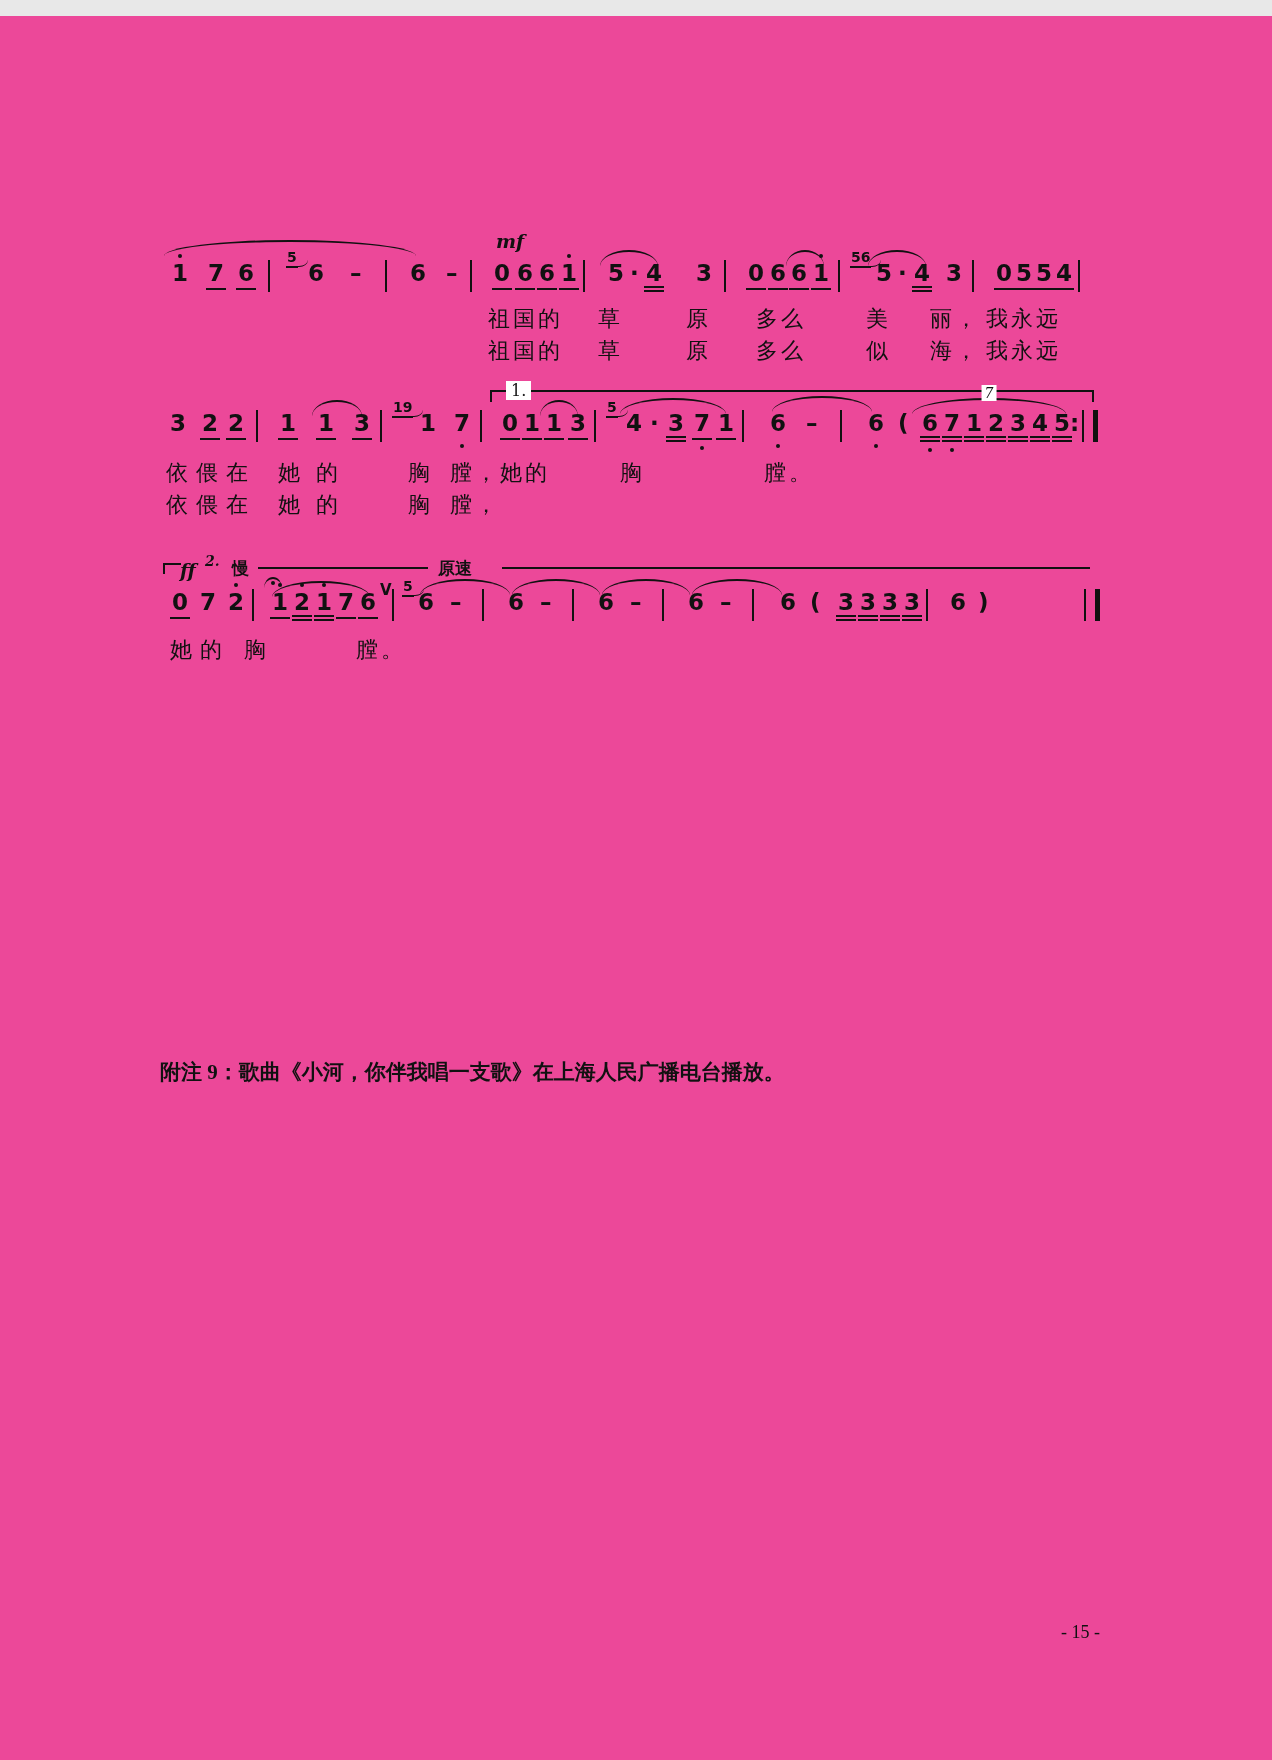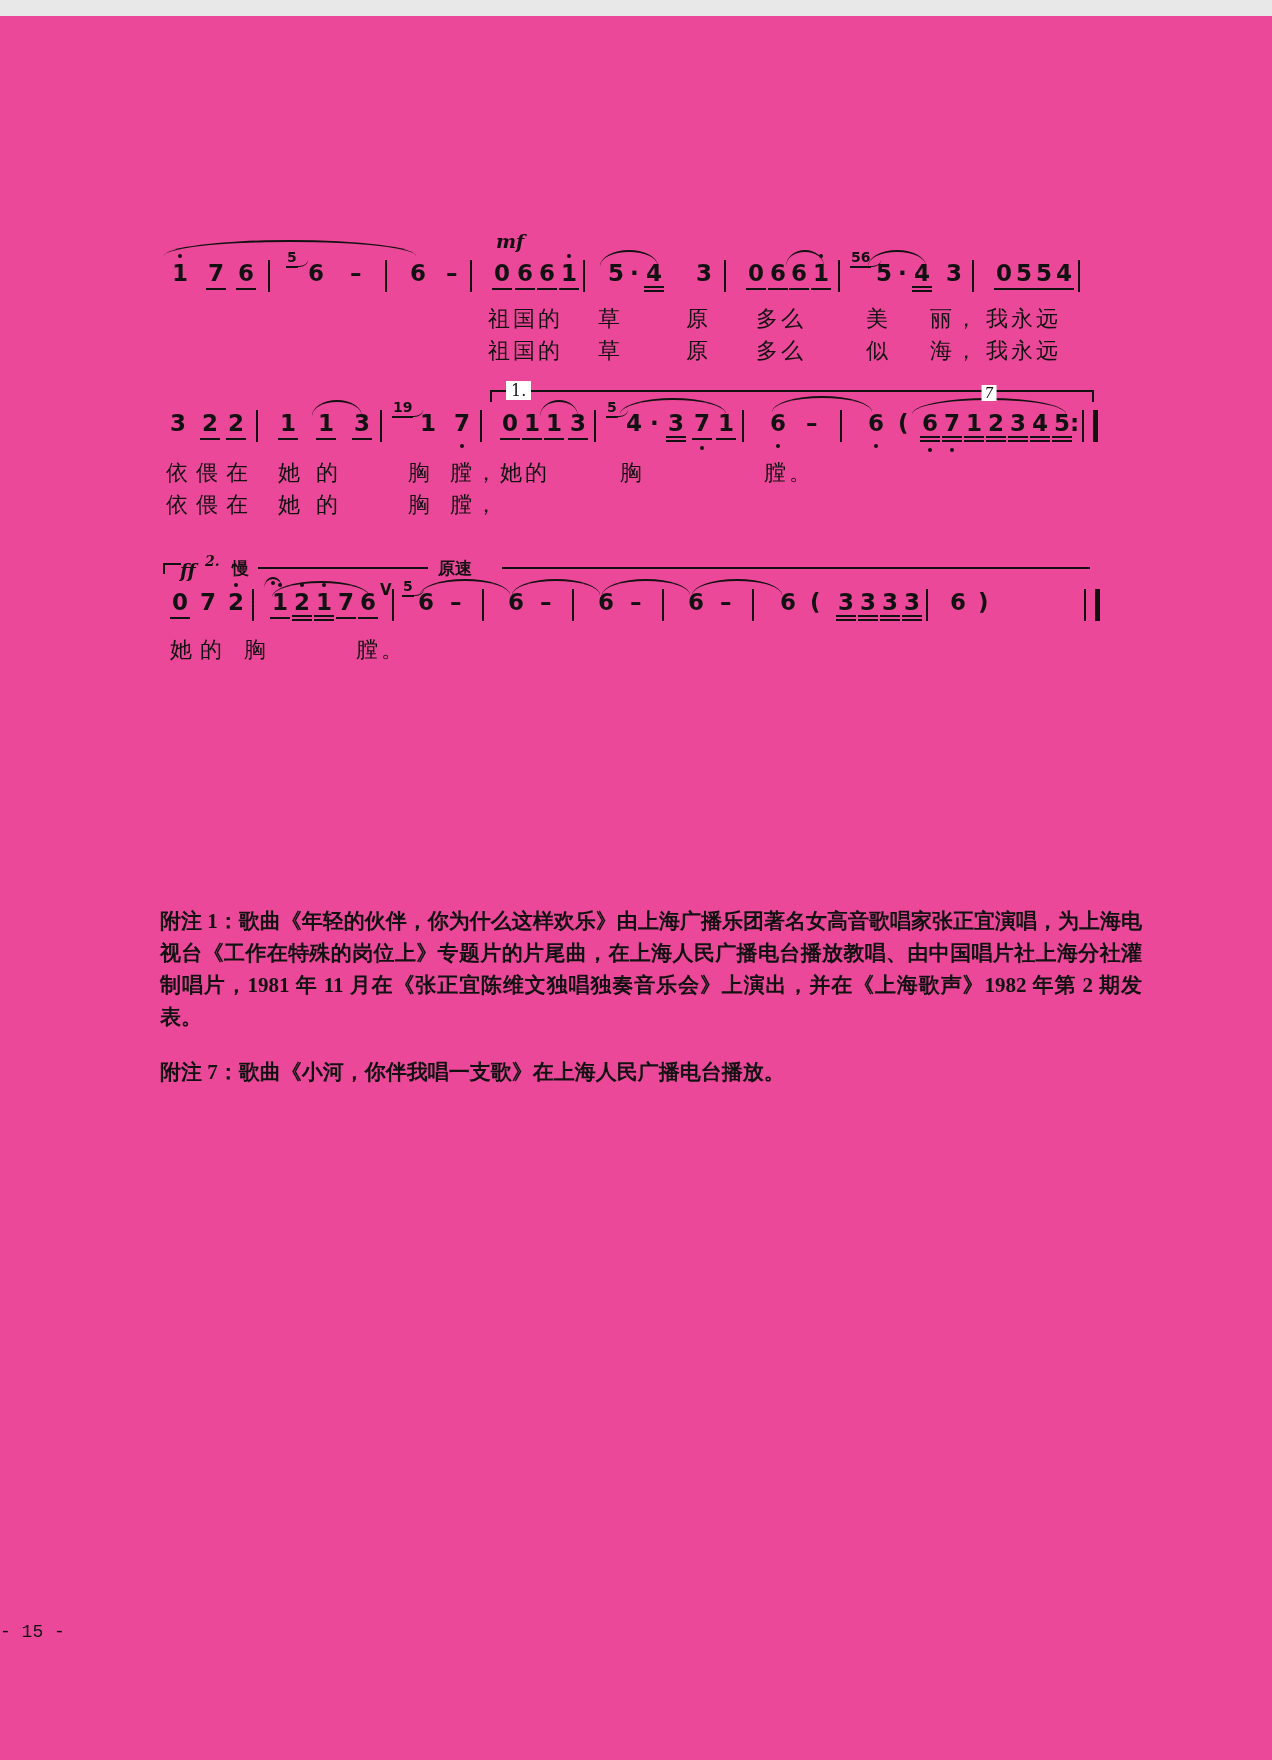--- a/index.html
+++ b/index.html
@@ -34,22 +34,22 @@
   .tempo{position:absolute;font-weight:700;font-size:17px;font-family:"Liberation Serif",serif;}
   .dyn{position:absolute;font:italic 700 19px "DejaVu Serif",serif;}
   .sup2{position:absolute;font:italic 700 14px "DejaVu Serif",serif;}
   .fermata{position:absolute;width:18px;height:9px;border-top:2px solid #111;
        border-radius:100% 100% 0 0 / 200% 200% 0 0;}
   .fermata::after{content:"";position:absolute;left:7px;top:2px;width:4px;height:4px;border-radius:50%;background:#111;}
   .syl{position:absolute;font-size:22px;letter-spacing:3px;font-family:"Liberation Serif",serif;white-space:nowrap;}
   
   .cn{position:absolute;left:160px;width:982px;font-family:"Liberation Serif",serif;font-weight:700;
       font-size:21px;line-height:32px;text-align:justify;}
-  .pagenum{position:absolute;left:0;width:1100px;text-align:left;font-size:18px;
-      font-family:Liberation Mono, monospace;}
+  .pagenum{position:absolute;left:0;width:1100px;text-align:right;font-size:18px;
+      font-family:Liberation Serif, serif;}
 </style>
 </head>
 <body>
 
 <div class="page">
   <div id="score">
       <div class="system" style="top: 210px;">
         <span class="dyn" style="left: 496px; top: 4px;">mf</span>
         <span class="arc" style="left: 164px; width: 252px; top: 14px;"></span>
         <span class="arc" style="left: 600px; width: 58px; top: 24px;"></span>
@@ -222,17 +222,16 @@
         <span class="tok" style="top: 40px; left: 948px;"><span class="val">6</span></span>
         <span class="tok" style="top: 40px; left: 976px;"><span class="val">)</span></span>
         <span class="finalbar" style="top: 38px; left: 1084px;"></span>
         <span class="syl" style="left: 170px; top: 84px;">她</span>
         <span class="syl" style="left: 200px; top: 84px;">的</span>
         <span class="syl" style="left: 244px; top: 84px;">胸</span>
         <span class="syl" style="left: 356px; top: 84px;">膛。</span>
       </div>
     </div>
 
-  <div class="cn" style="top:889px">附注 1：歌曲《年轻的伙伴，你为什么这样欢乐》由上海广播乐团著名女高音歌唱家张正宜演唱，为上海电视台《工作在特殊的岗位上》专题片的片尾曲，在上海人民广播电台播放教唱、由中国唱片社上海分社灌制唱片，1981 年 11 月在《张正宜陈维文独唱独奏音乐会》上演出，并在《上海歌声》1982 年第 2 期发表。</div>
-  <div class="cn" style="top:1040px">附注 7：歌曲《小河，你伴我唱一支歌》在上海人民广播电台播放。</div>
+  <div class="cn" style="top:1040px">附注 9：歌曲《小河，你伴我唱一支歌》在上海人民广播电台播放。</div>
 
   <div class="pagenum" style="top:1606px">- 15 -</div>
 </div>
 
 </body></html>

